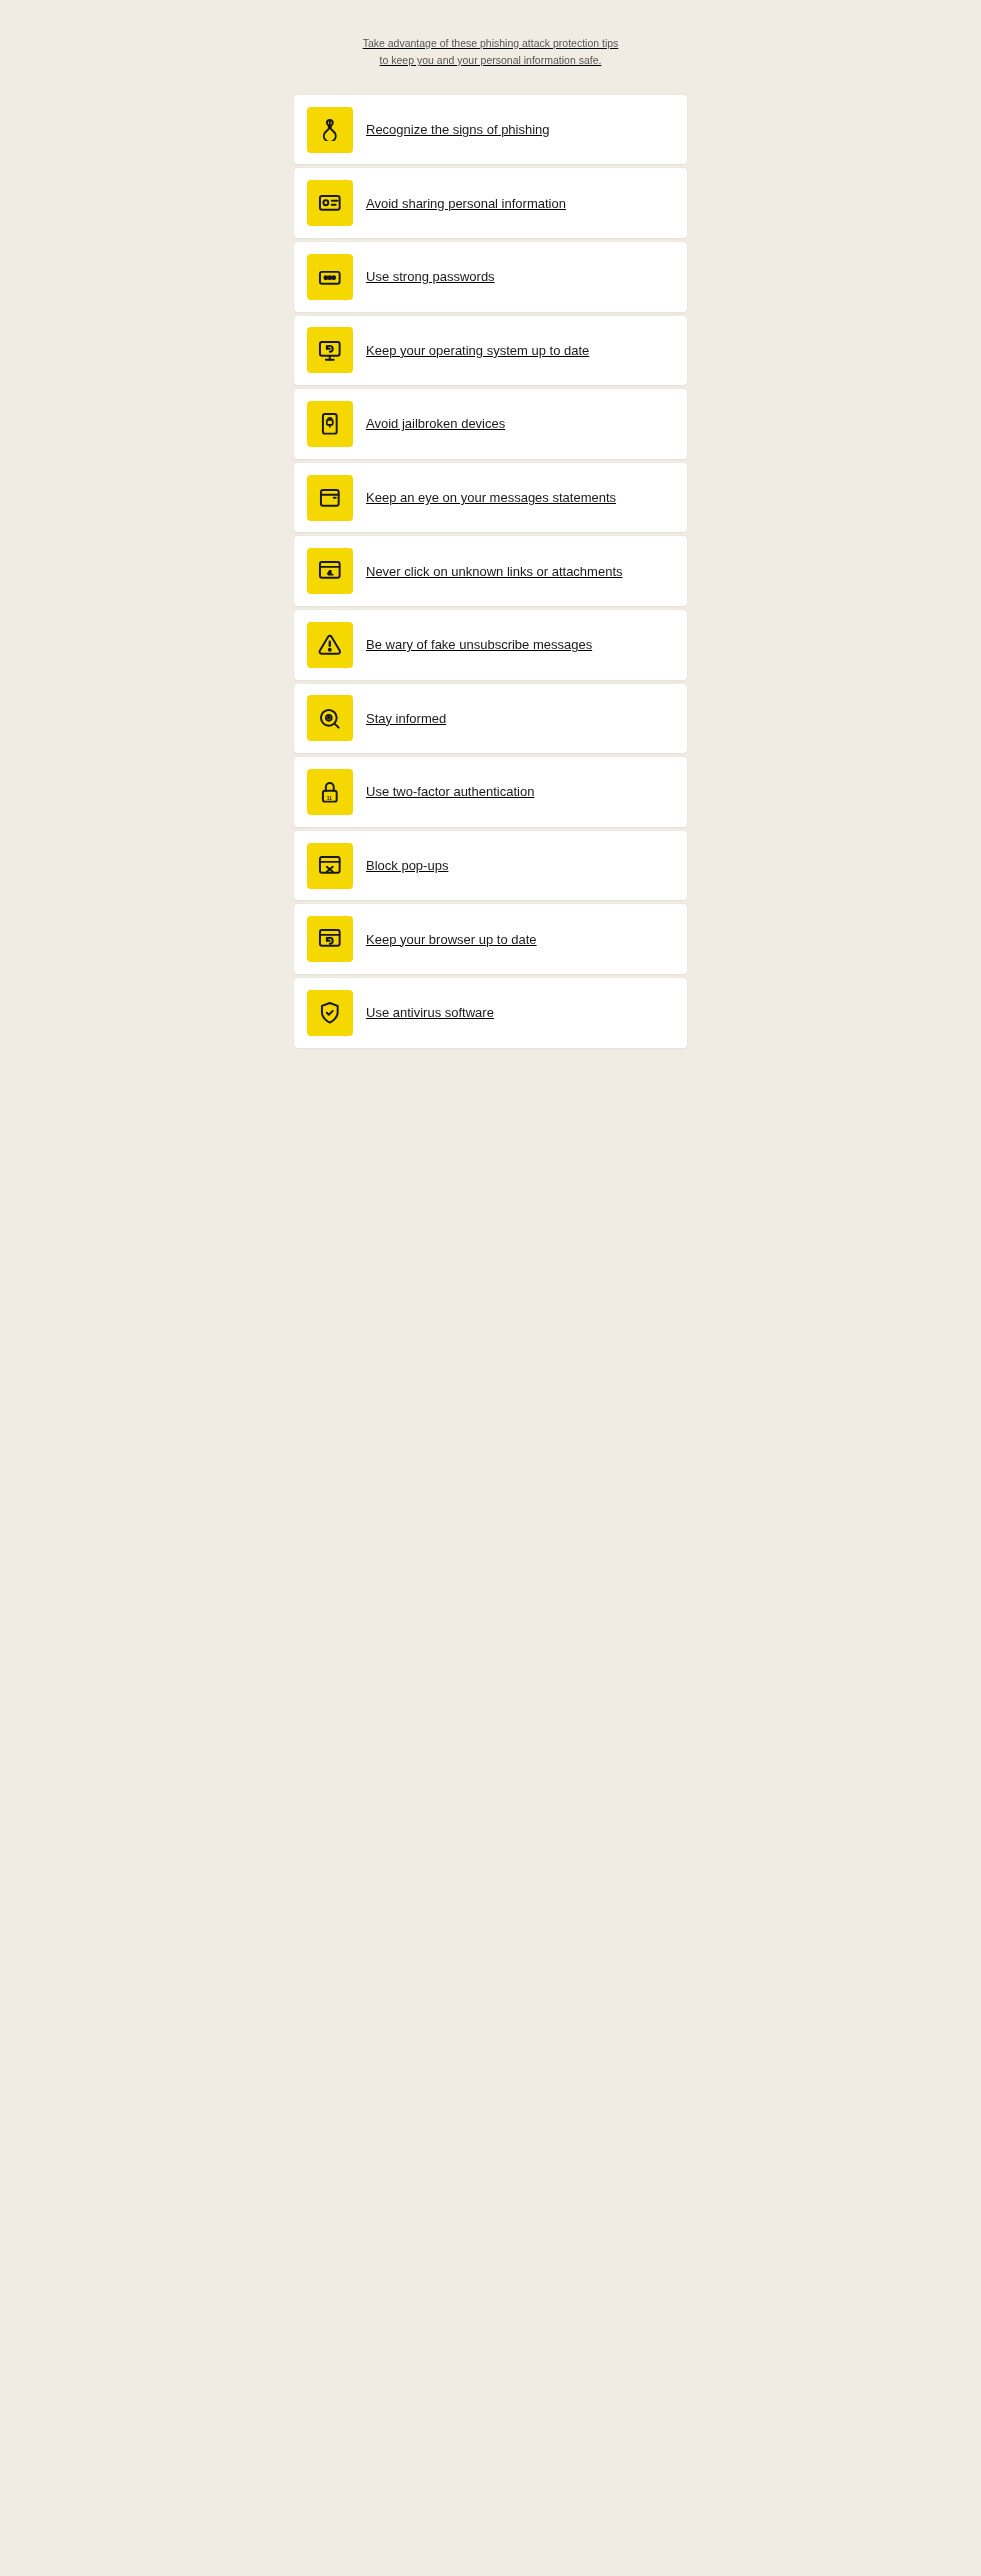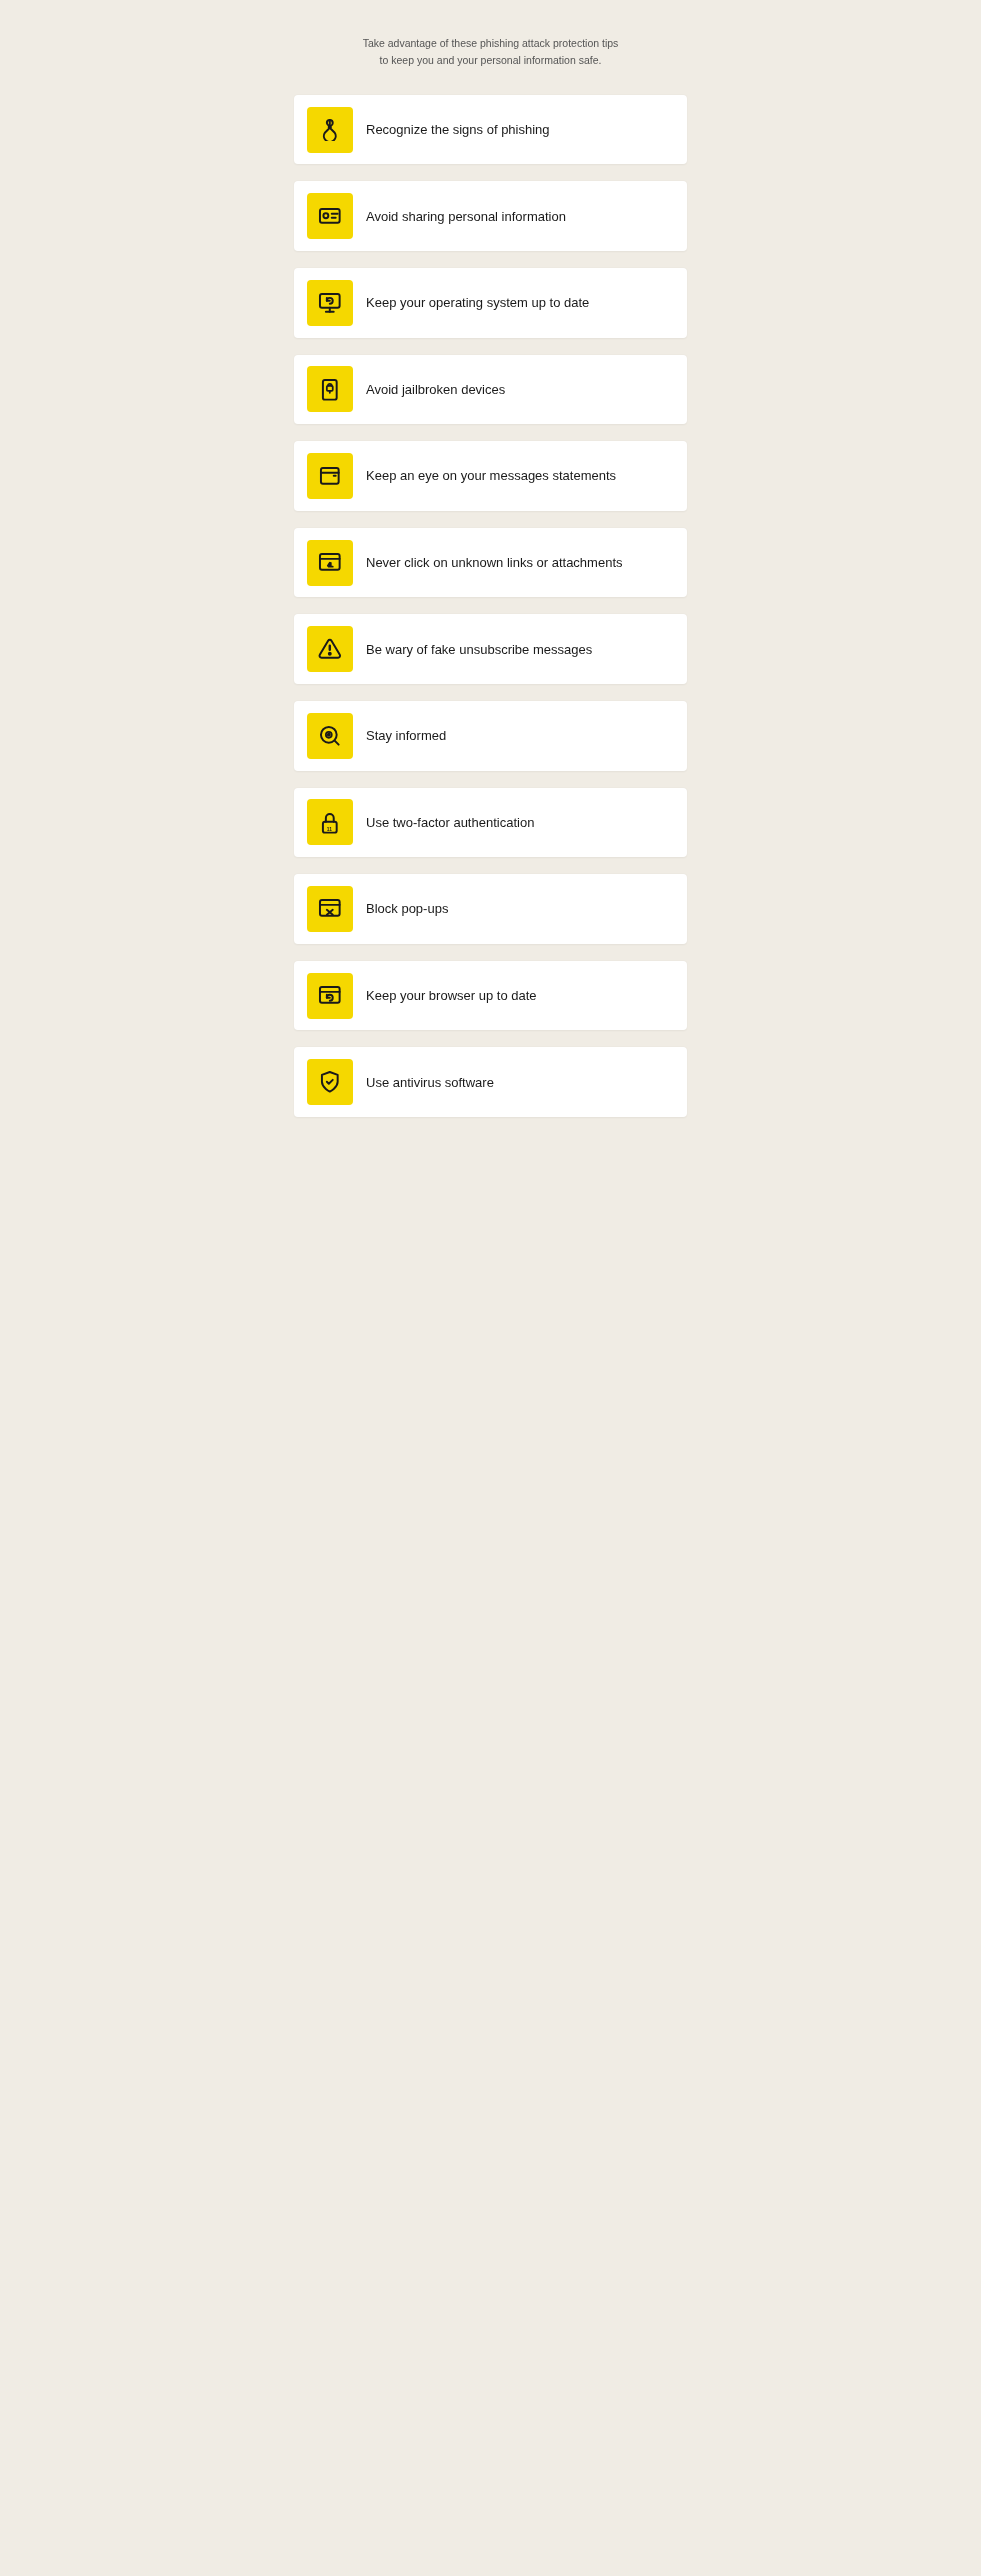--- a/index.html
+++ b/index.html
@@ -13,20 +13,21 @@
       font-family: 'Arial', sans-serif;
       display: flex;
       justify-content: center;
       padding: 26px 13px;
       min-height: 2576px;
     }
 
     .container {
       width: 393px;
       max-width: 100%;
+      text-decoration: underline;
     }
 
     .header {
       text-align: center;
       margin-bottom: 26px;
       padding: 0 13px;
     }
 
     .header-title {
       font-size: 23.6px;
@@ -38,21 +39,21 @@
 
     .header-subtitle {
       font-size: 10.5px;
       color: #555;
       line-height: 1.6;
     }
 
     .tips-list {
       display: flex;
       flex-direction: column;
-      gap: 17px;
+      gap: 4px;
     }
 
     .tip-item {
       background-color: #ffffff;
       border-radius: 3.9px;
       display: flex;
       align-items: center;
       padding: 11.8px 13px;
       gap: 13px;
       box-shadow: 0 0.7px 2px rgba(0,0,0,0.05);
@@ -111,20 +112,31 @@
             <circle cx="8" cy="12" r="2.5" stroke-width="2"></circle>
             <line x1="14" y1="10" x2="20" y2="10" stroke-width="2"></line>
             <line x1="14" y1="14" x2="18" y2="14" stroke-width="2"></line>
           </svg>
         </div>
         <span class="tip-label">Avoid sharing personal information</span>
       </div>
       <div class="tip-item">
         <div class="tip-icon-wrapper">
           <svg viewBox="0 0 24 24">
+            <rect x="2" y="7" width="20" height="12" rx="2" stroke-width="2"></rect>
+            <circle cx="8" cy="13" r="1.5" fill="#1a1a1a"></circle>
+            <circle cx="12" cy="13" r="1.5" fill="#1a1a1a"></circle>
+            <circle cx="16" cy="13" r="1.5" fill="#1a1a1a"></circle>
+          </svg>
+        </div>
+        <span class="tip-label">Use strong passwords</span>
+      </div>
+      <div class="tip-item">
+        <div class="tip-icon-wrapper">
+          <svg viewBox="0 0 24 24">
             <rect x="2" y="3" width="20" height="14" rx="2" stroke-width="2"></rect>
             <line x1="8" y1="21" x2="16" y2="21" stroke-width="2"></line>
             <line x1="12" y1="17" x2="12" y2="21" stroke-width="2"></line>
             <path d="M9 10 a3 3 0 1 1 3 3" stroke-width="2"></path>
             <polyline points="9,7 9,10 12,10" stroke-width="2"></polyline>
           </svg>
         </div>
         <span class="tip-label">Keep your operating system up to date</span>
       </div>
       <div class="tip-item">

